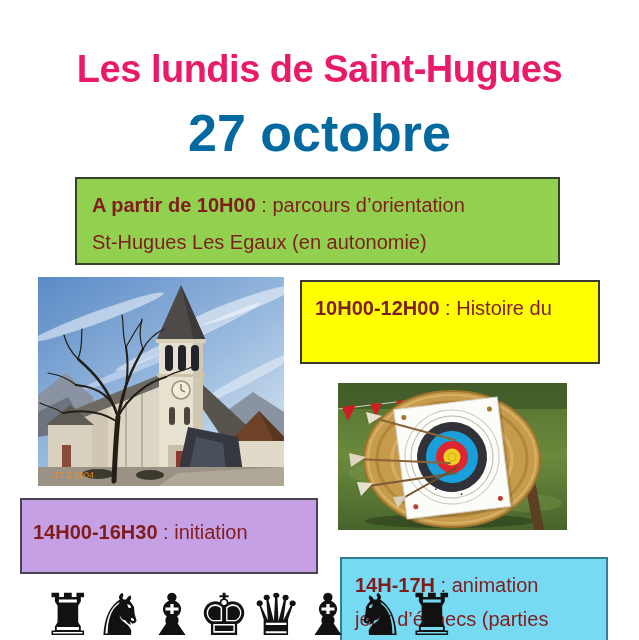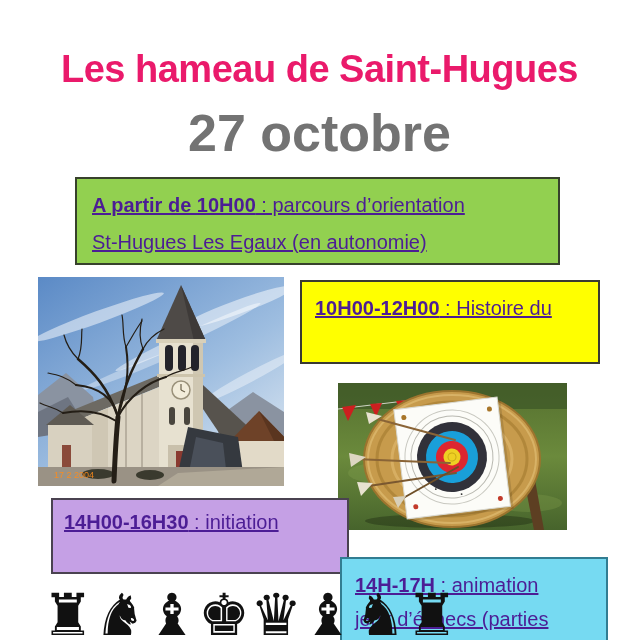--- a/index.html
+++ b/index.html
@@ -19,53 +19,52 @@
   .date{
     position:absolute;top:103px;left:0;width:639px;
     text-align:center;
     font-size:52px;font-weight:bold;
     color:#EA1A6B;
   }
   .event-box{
     position:absolute;
     border:2px solid #3a3d33;
     box-sizing:border-box;
-    color:#4c1d95;
+    color:#7f1d1d;
     font-size:20px;
-    text-decoration:underline;
   }
   .ev-line{white-space:nowrap;}
   .ev-line b{font-weight:bold;}
   .box-green{left:75px;top:177px;width:485px;height:88px;padding:8px 15px 0 15px;border-color:#37412c;}
   .box-green .ev-line{line-height:37px;}
   .box-yellow{left:300px;top:280px;width:300px;height:84px;padding:8px 25px 0 13px;border-color:#3a3a32;}
   .box-yellow .ev-line{line-height:36px;}
-  .box-purple{left:51px;top:498px;width:298px;height:76px;padding:6px 11px 0 11px;border-color:#4a4250;}
+  .box-purple{left:20px;top:498px;width:298px;height:76px;padding:16px 11px 0 11px;border-color:#4a4250;}
   .box-purple .ev-line{line-height:32px;}
   .box-cyan{left:340px;top:557px;width:268px;height:110px;padding:9px 13px 0 13px;border-color:#327d92;}
   .box-cyan .ev-line{line-height:34px;}
   .photo{position:absolute;display:block;}
   .photo-church{left:38px;top:277px;width:246px;height:209px;}
   .photo-target{left:338px;top:383px;width:229px;height:147px;}
   .chess-row{
     position:absolute;left:42px;top:586px;width:294px;height:60px;
     display:flex;justify-content:space-between;align-items:flex-start;
     font-family:"DejaVu Sans", sans-serif;
     font-size:58px;line-height:1;color:#111111;
   }
   .chess-row .piece{display:block;}
   .chess-row .flip{transform:scaleX(-1);}
 </style>
 </head>
 <body>
 
 <div class="page">
 
-  <div class="title" style="color: rgb(234, 26, 107);">Les hameau de Saint-Hugues</div>
-  <div class="date" style="color: #737373;">27 octobre</div>
+  <div class="title" style="color: rgb(234, 26, 107);">Les lundis de Saint-Hugues</div>
+  <div class="date" style="color: #0369a1;">27 octobre</div>
 
   <div class="event-box box-green" style="background-color: rgb(146, 208, 80);">
     <div class="ev-line"><b>A partir de 10H00</b><span> : parcours d’orientation</span></div>
     <div class="ev-line">St-Hugues Les Egaux (en autonomie)</div>
   </div>
 
   <div class="event-box box-yellow" style="background-color: rgb(255, 255, 0);">
     <div class="ev-line"><b>10H00-12H00</b><span> : Histoire du</span></div>
   </div>
 

